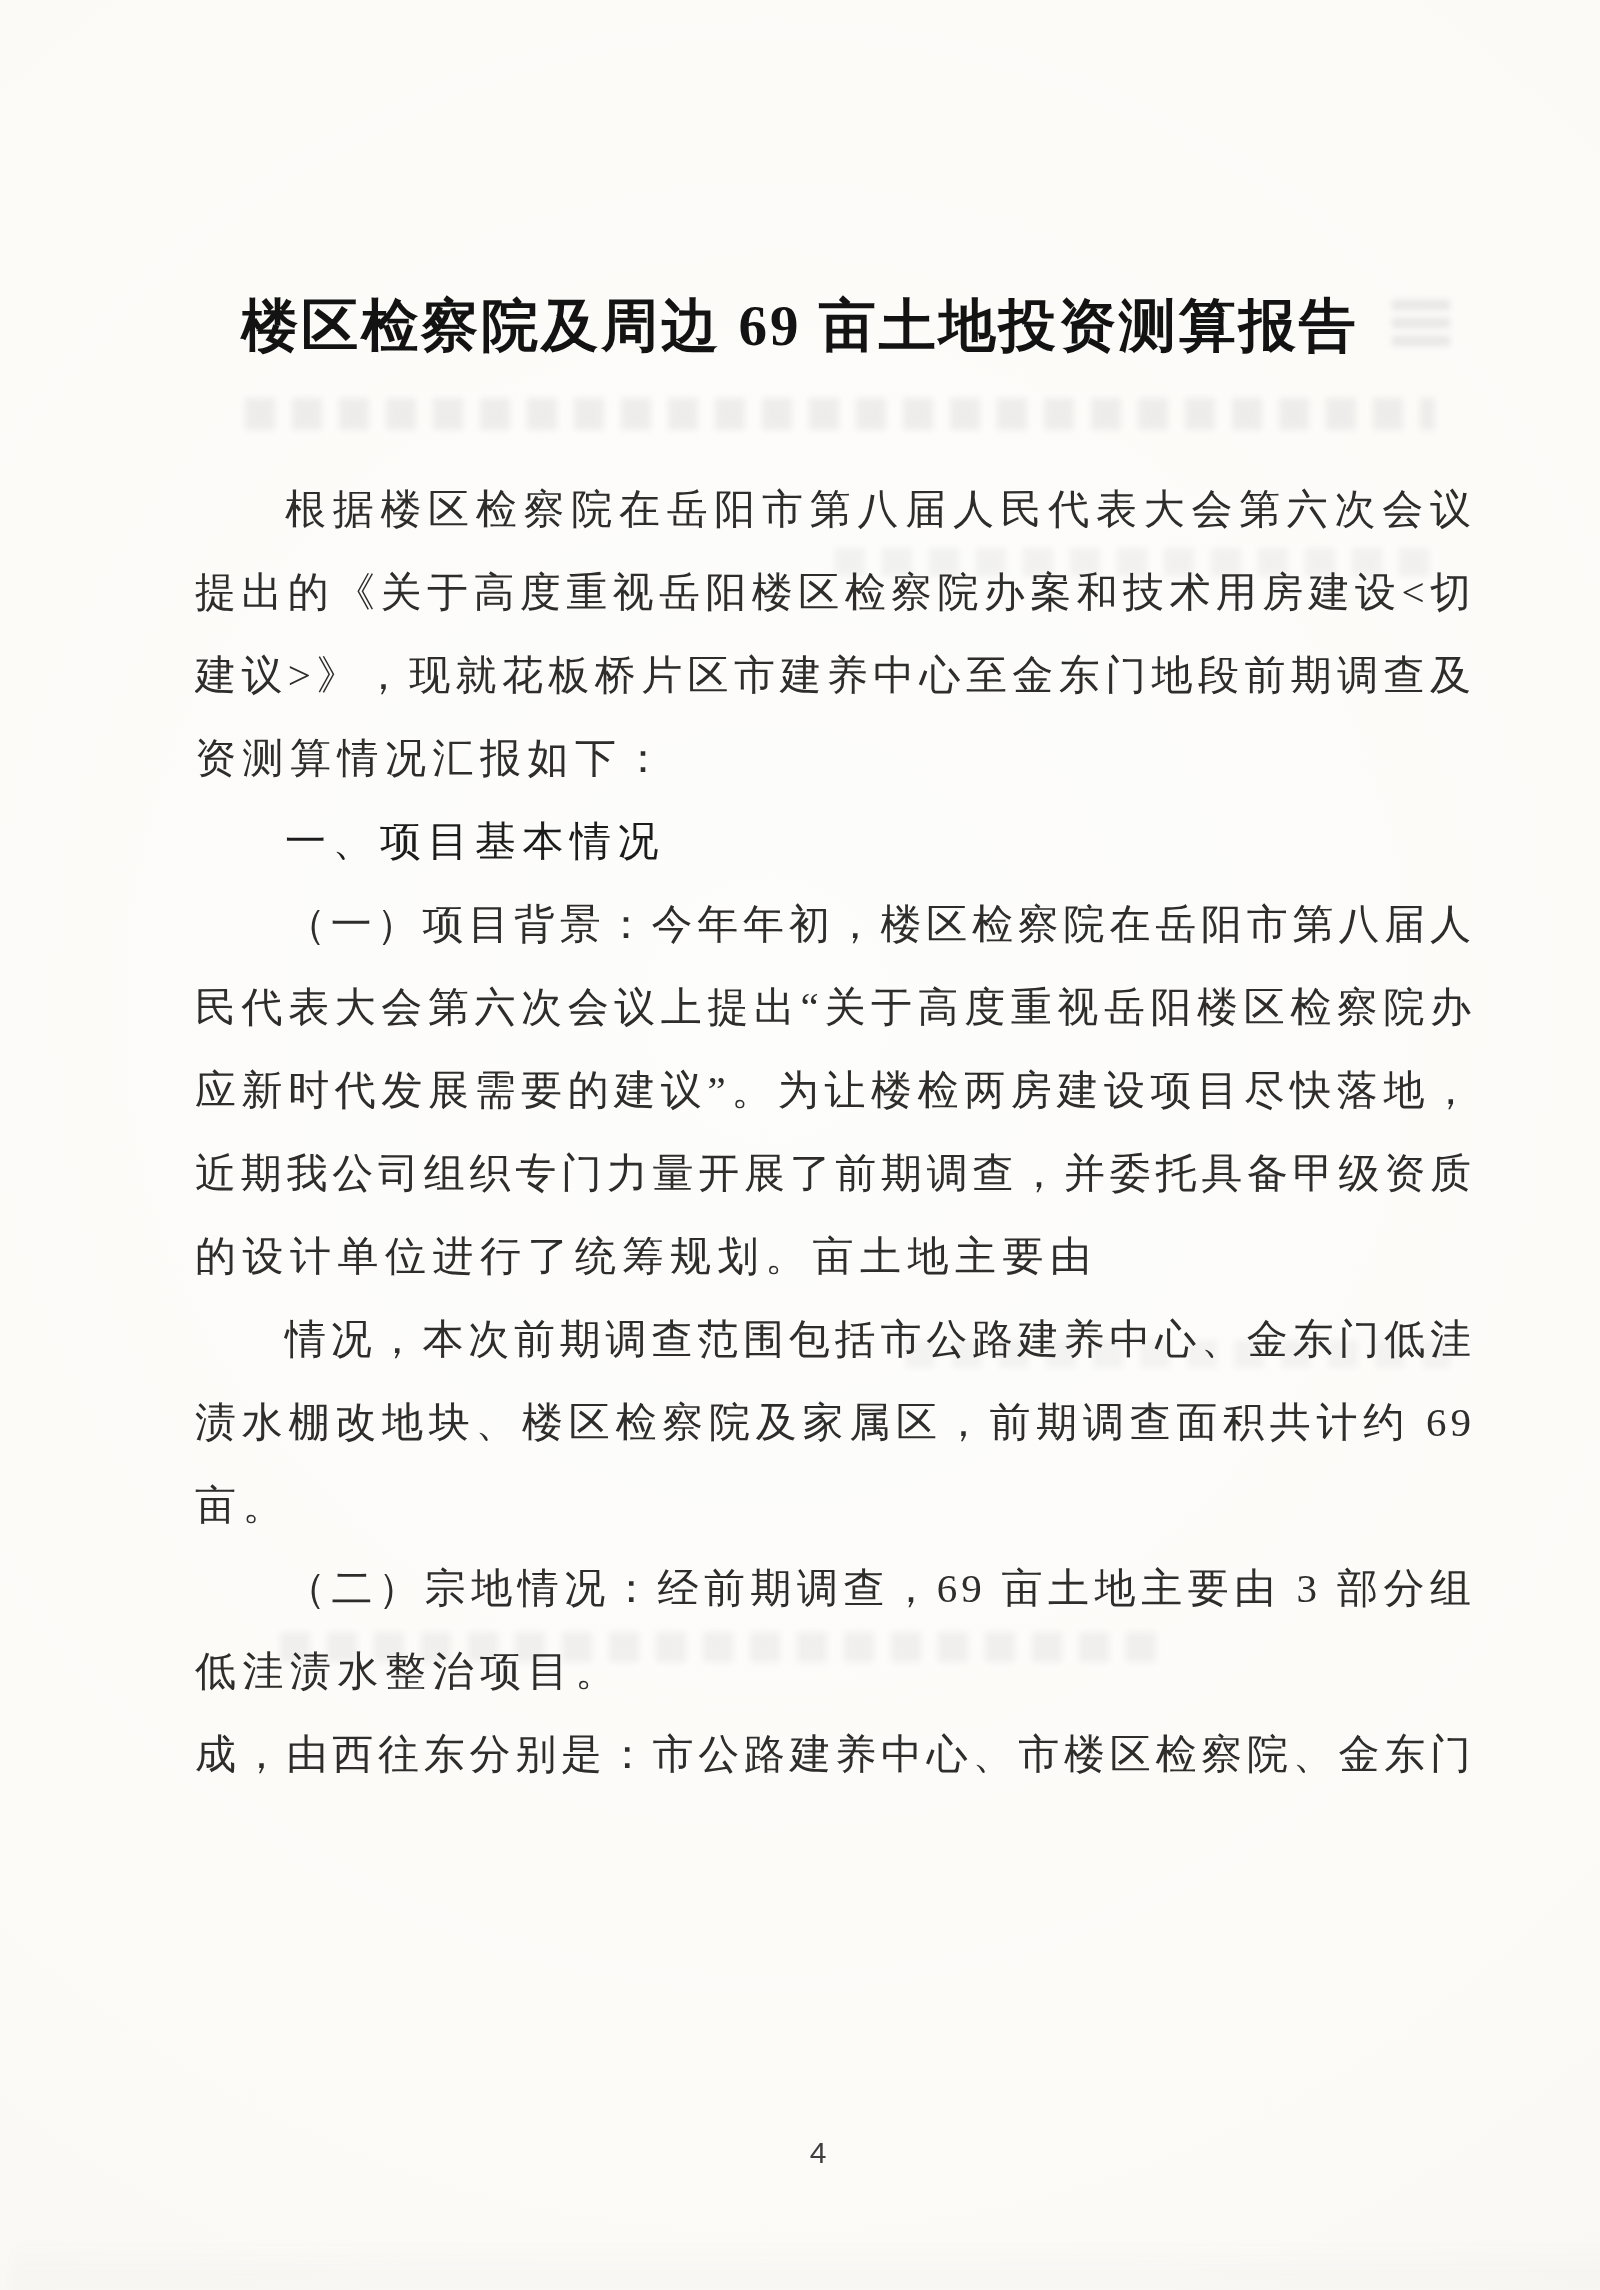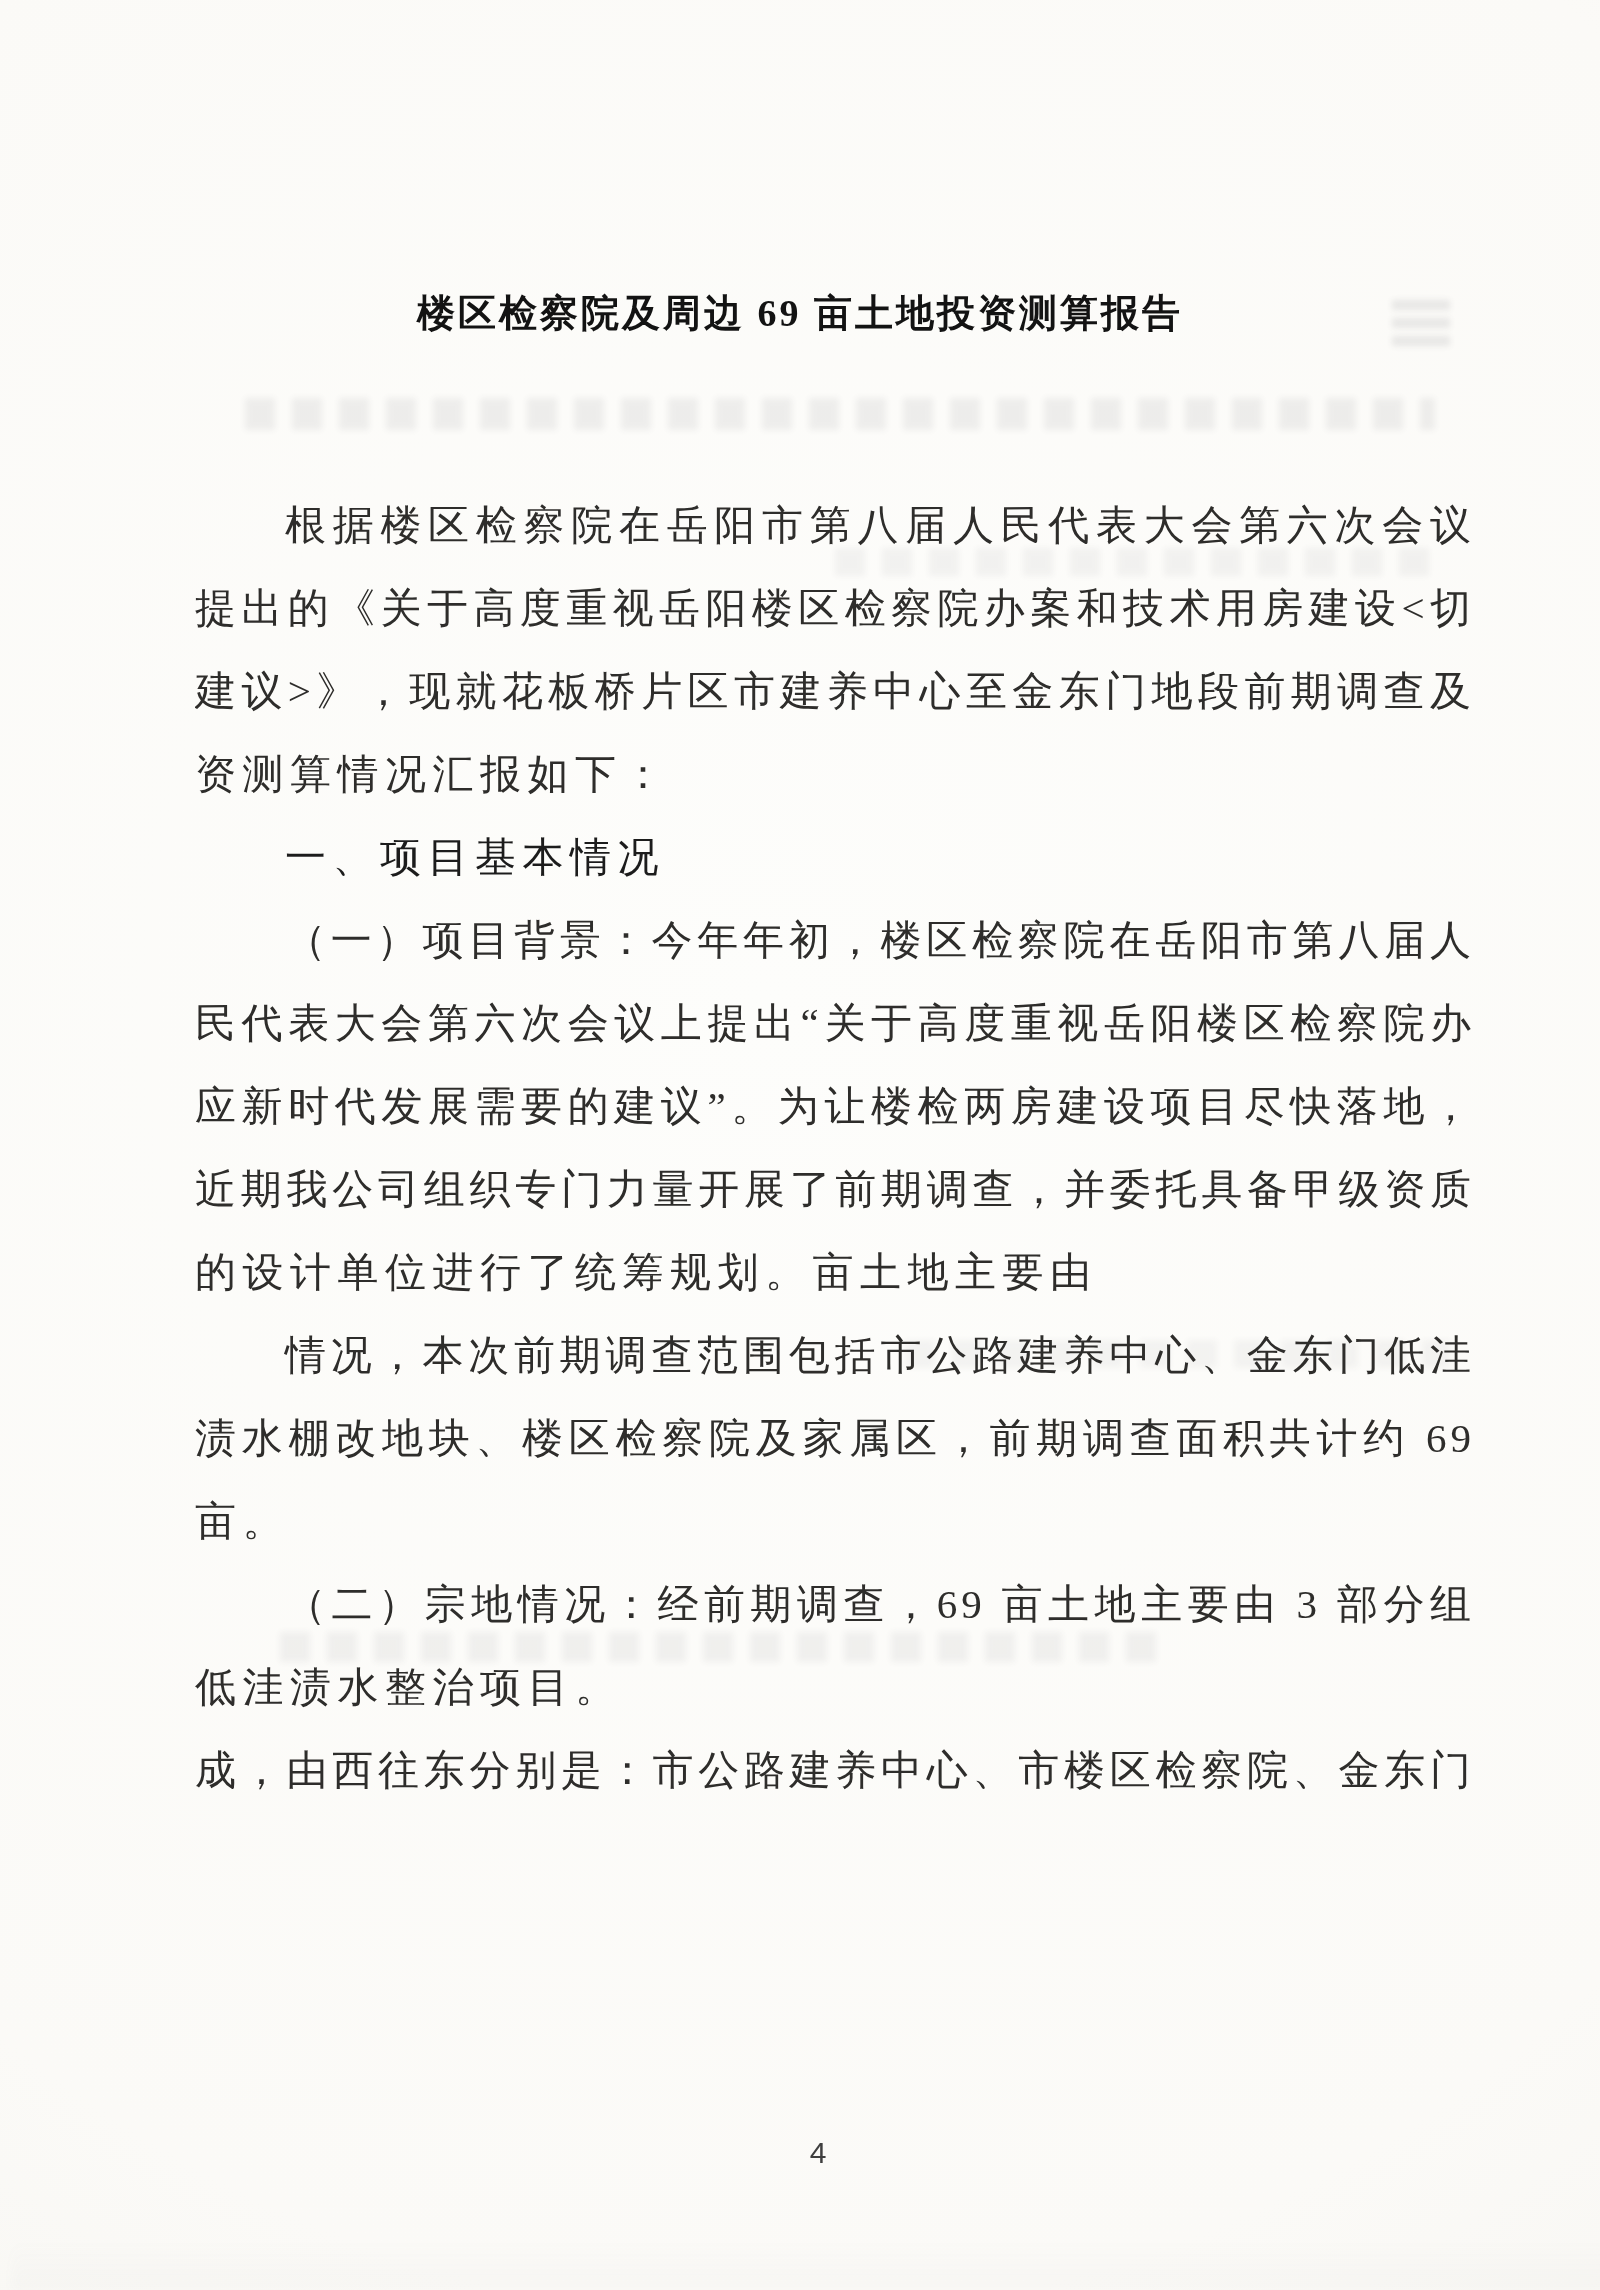--- a/index.html
+++ b/index.html
@@ -36,30 +36,30 @@
 
   .title {
     position: absolute;
     left: 0;
     top: 288px;
     width: 1600px;
     margin: 0;
     text-align: center;
     font-family: "Liberation Serif", "DejaVu Serif", serif;
     font-weight: 700;
-    font-size: 38px;
+    font-size: 57px;
     letter-spacing: 3px;
     color: #131313;
     white-space: nowrap;
   }
 
   .doc {
     position: absolute;
     left: 195px;
-    top: 484px;
+    top: 468px;
     width: 1280px;
     font-size: 41px;
     color: #2e2d2b;
   }
   .line {
     height: 83px;
     line-height: 83px;
     letter-spacing: 4px;
     white-space: nowrap;
   }

